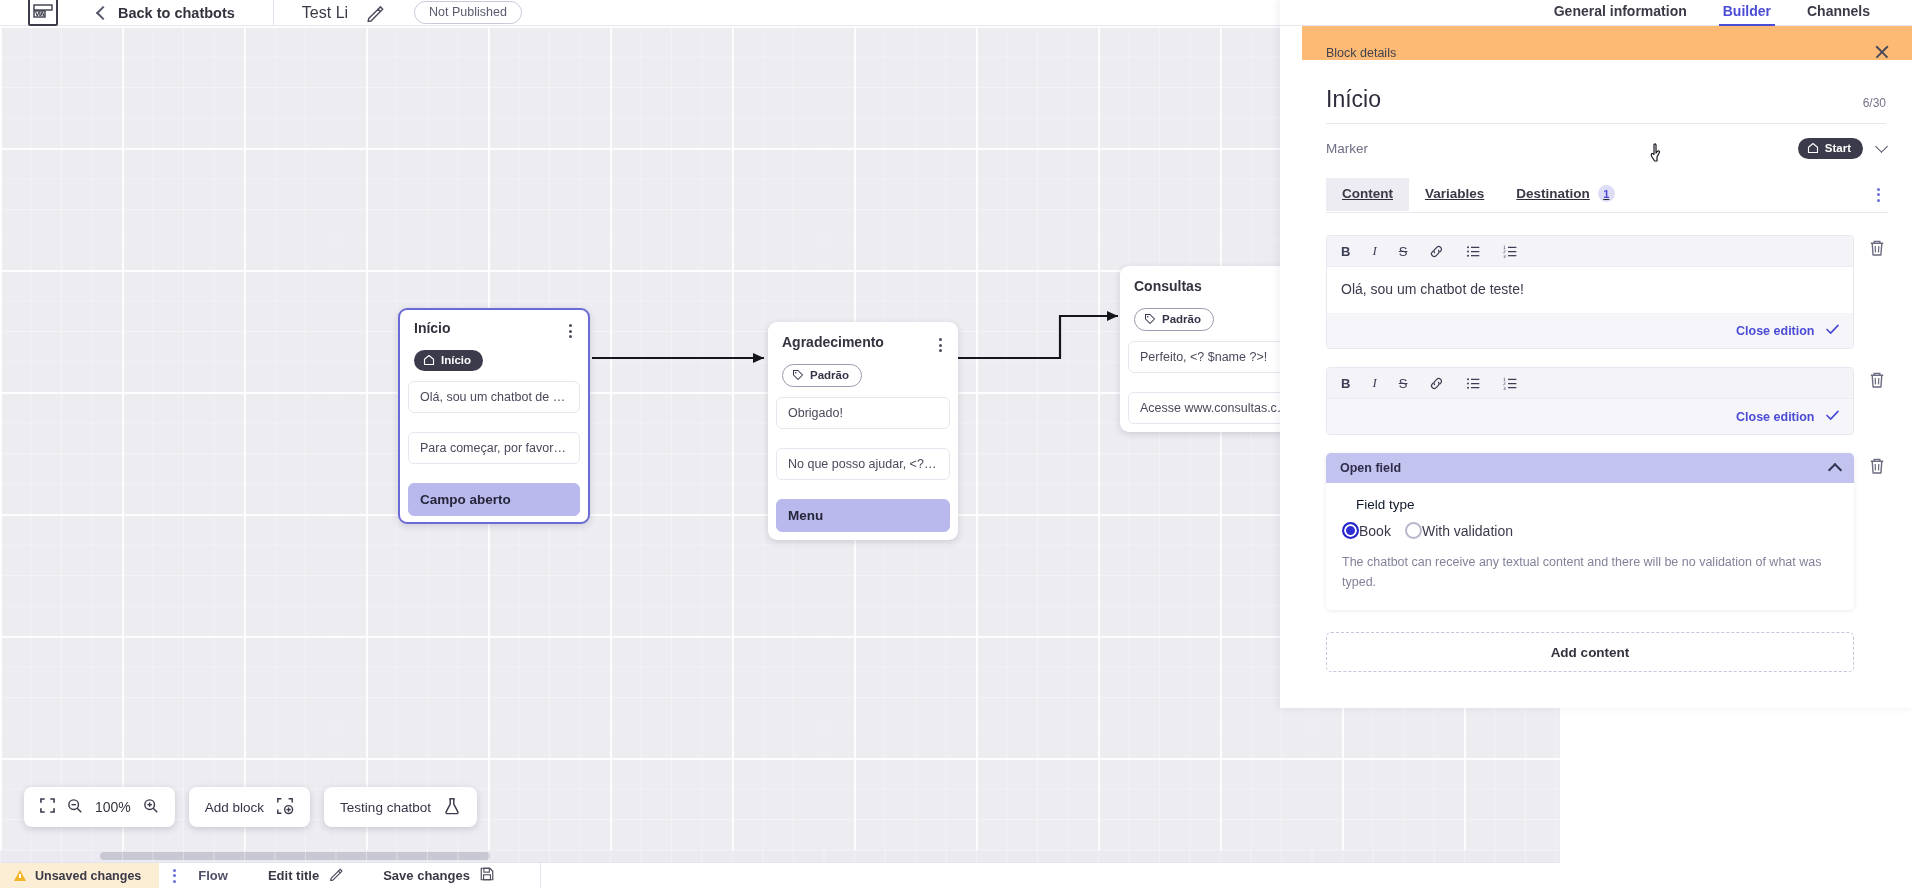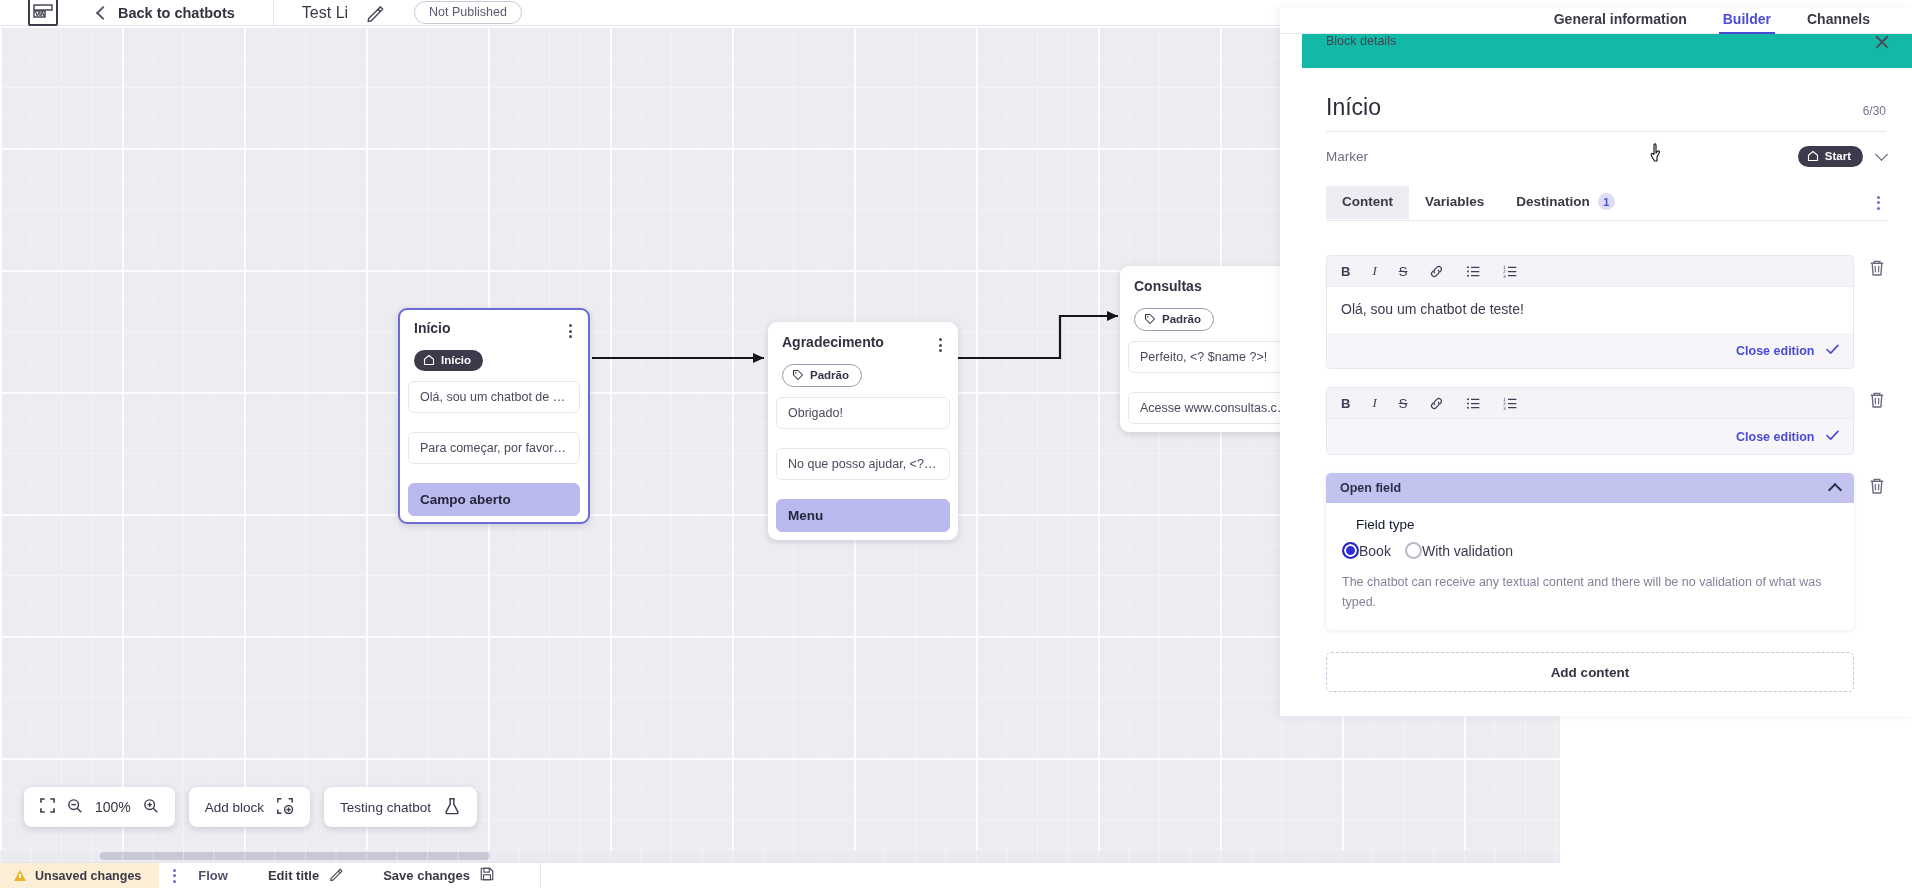--- a/index.html
+++ b/index.html
@@ -139,37 +139,37 @@
   .tri-warn { width:0;height:0;border-left:6px solid transparent;border-right:6px solid transparent;border-bottom:11px solid #f0b429; position:relative;}
   .tri-warn::after{content:"";position:absolute;left:-1px;top:4px;width:2px;height:4px;background:#fff;}
   .f-kebab { display:flex;flex-direction:column;gap:2.5px;margin:0 22px 0 14px;cursor:pointer;}
   .f-kebab i{width:3px;height:3px;border-radius:50%;background:#6c6cdb;display:block;}
   .f-item { display:flex; align-items:center; gap:10px; font-size:13px; font-weight:600; color:#3a3a47; margin-right:40px; cursor:pointer; white-space:nowrap;}
   .f-item.flow { color:#50506a; }
   .f-divider { width:1px; height:26px; background:#e4e4ee; margin-left: 6px; }
 
   
   .panel {
-    position: absolute; top: 8px; right: 0; width: 632px; height: 708px;
+    position: absolute; top: 0; right: 0; width: 632px; height: 708px;
     background: #ffffff; z-index: 50;
     box-shadow: -2px 0 8px rgba(40,40,70,.07);
   }
   .panel-tabs {
     height: 26px; display: flex; align-items: center; justify-content: flex-end;
     gap: 36px; padding-right: 42px; background:#fff;
     border-bottom: 1px solid #e7e7ef;
   }
   .ptab { font-size: 14px; font-weight: 600; color: #3a3a47; cursor: pointer; position:relative; padding-bottom: 4px; }
   .ptab.active { color: #4b4bd6; }
   .ptab.active::after {
     content:""; position:absolute; left:-4px; right:-4px; bottom:-4px; height:2.5px; background:#4b4bd6;
   }
   .panel-inner { position:absolute; top:26px; left:22px; right:0; bottom:0; background:#fff; }
   .bd-bar {
-    height: 34px; background: #14b8a6; display: flex; align-items: flex-start;
+    height: 34px; background: #fdba74; display: flex; align-items: flex-end;
     justify-content: space-between; padding: 0 22px 0 24px;
   }
   .bd-title { font-size: 12.5px; color: #42424f; }
   .x-ico { width: 16px; height: 16px; position: relative; cursor: pointer; }
   .x-ico::before, .x-ico::after {
     content:""; position:absolute; left:0; top:7px; width:16px; height:1.6px; background:#4a4a5c;
   }
   .x-ico::before { transform: rotate(45deg); }
   .x-ico::after  { transform: rotate(-45deg); }
 
@@ -181,21 +181,21 @@
   .blk-count { font-size: 12px; color: #73738a; }
   .rule { height:1px; background:#e7e7ef; margin: 0 26px 0 24px; }
   .marker-row {
     display:flex; align-items:center; justify-content:space-between;
     padding: 14px 26px 0 24px;
   }
   .marker-lbl { font-size: 13.5px; color: #6e6e85; }
   .marker-right { display:flex; align-items:center; gap:14px; }
   .chev-dn { width:9px;height:9px;border-right:1.8px solid #4a4a5c;border-bottom:1.8px solid #4a4a5c;transform:rotate(45deg); margin-top:-4px;}
 
-  .tabs2 { display:flex; align-items:center; margin: 18px 24px 12px 24px; border-bottom:1px solid #e7e7ef; position:relative;}
+  .tabs2 { display:flex; align-items:center; margin: 18px 24px 0 24px; border-bottom:1px solid #e7e7ef; position:relative;text-decoration:underline;}
   .t2 { font-size:13.5px; font-weight:600; color:#3a3a47; padding: 8px 16px 10px; cursor:pointer; display:flex; align-items:center; gap:8px;}
   .t2.active { background:#edecf2; }
   .badge-num {
     background:#ddddf5; color:#4b4bd6; font-size:11px; font-weight:700;
     border-radius:50%; width:17px; height:17px; display:flex; align-items:center; justify-content:center;
   }
   .t2-kebab { margin-left:auto; display:flex; flex-direction:column; gap:2.5px; padding: 8px; cursor:pointer;}
   .t2-kebab i{ width:3px;height:3px;border-radius:50%;background:#6c6cdb;display:block;}
 
   .content-area { padding: 22px 26px 0 24px; }

